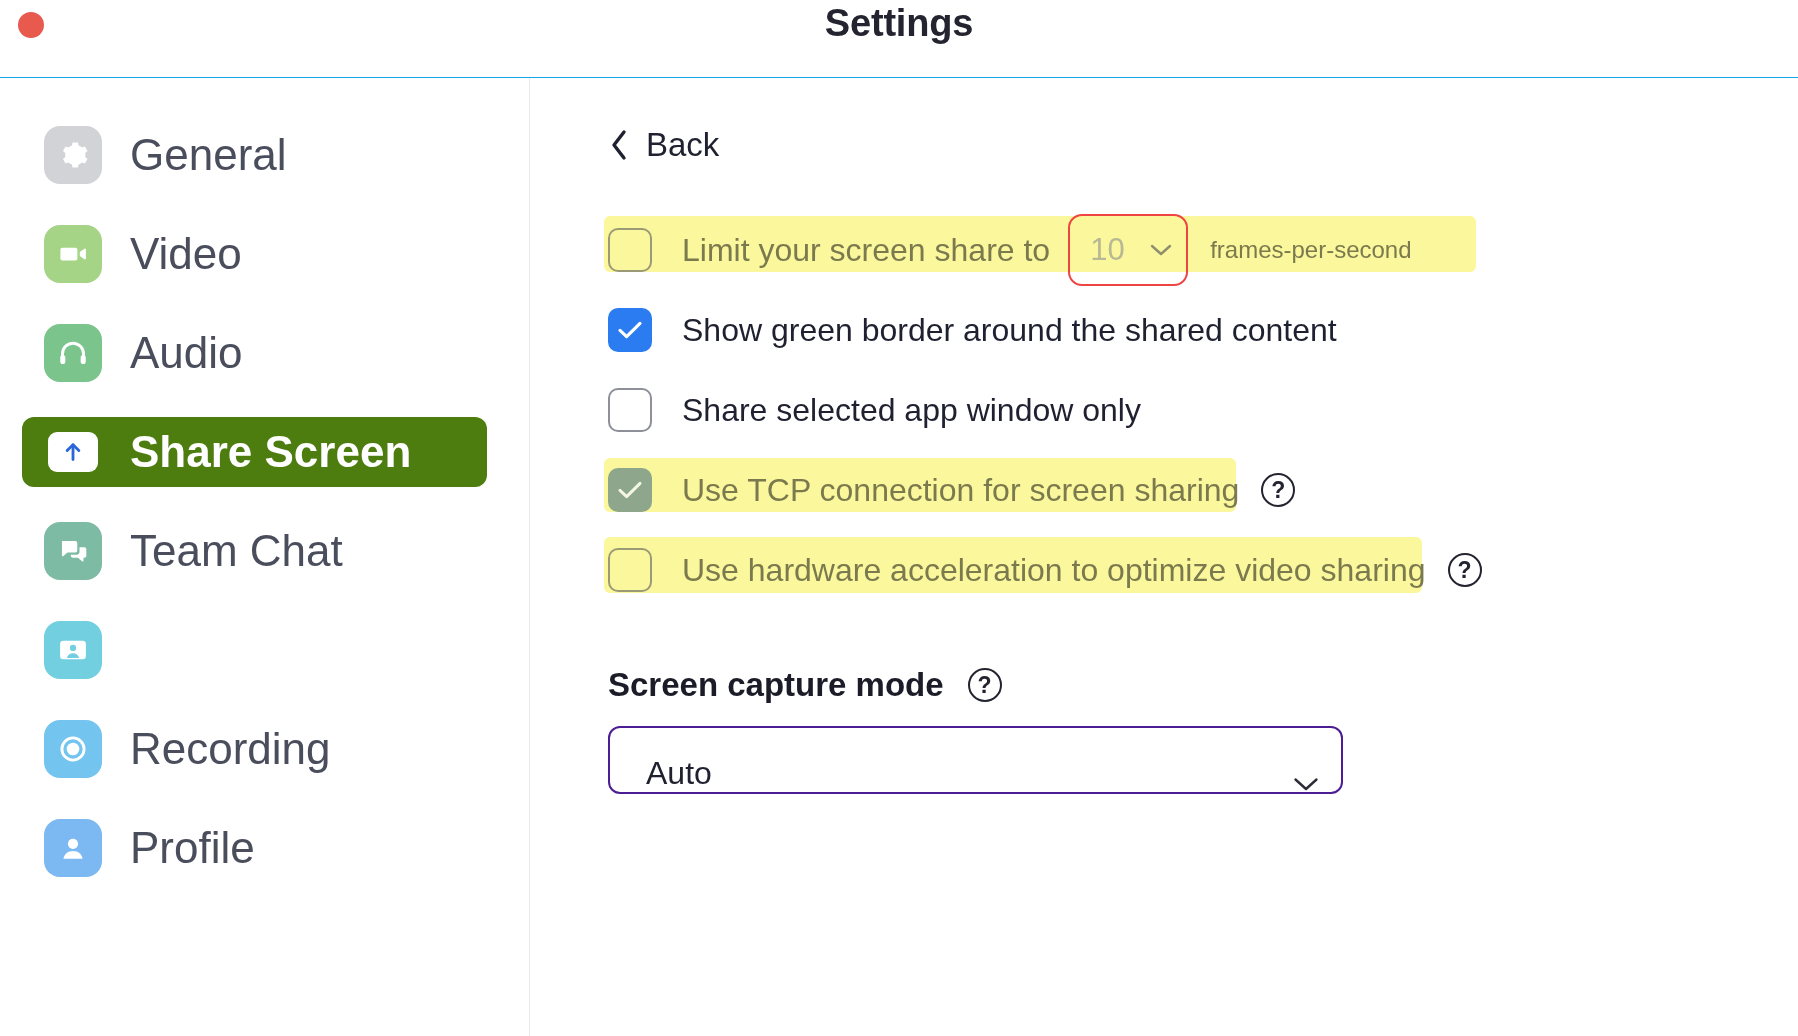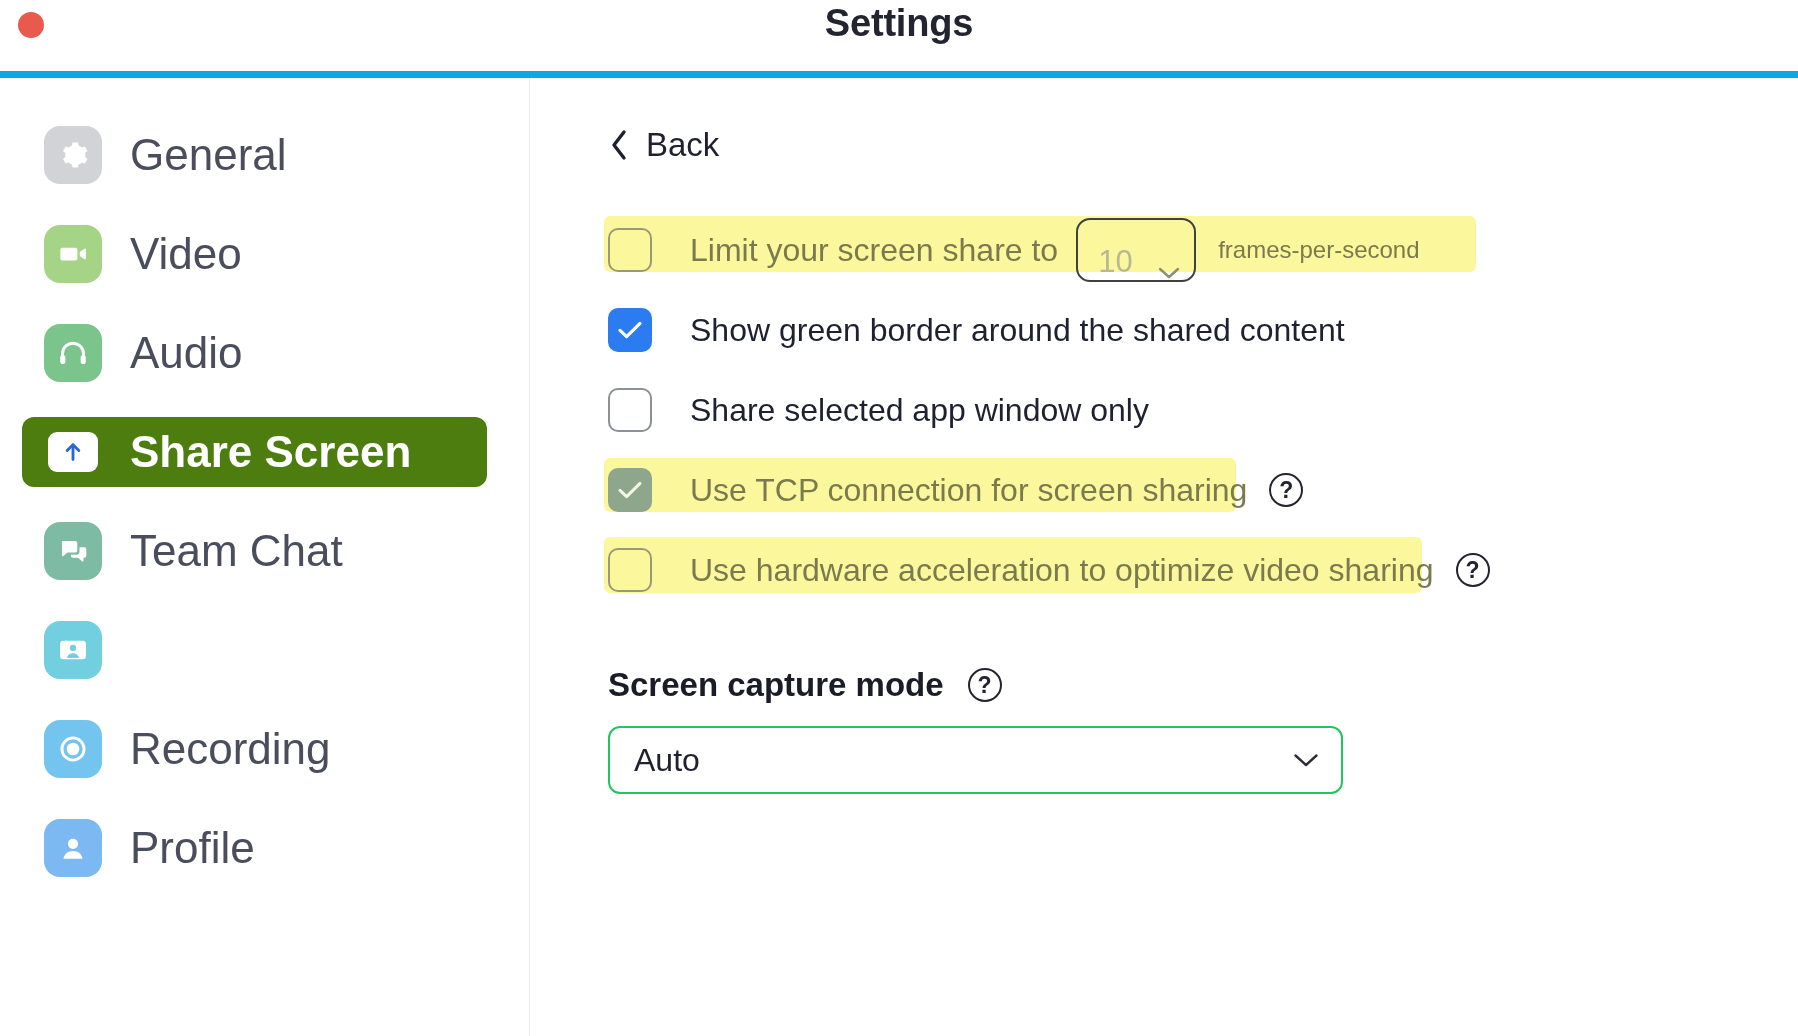--- a/index.html
+++ b/index.html
@@ -7,21 +7,21 @@
     width: 1798px; height: 1036px;
     background: #ffffff;
     font-family: "Liberation Sans", sans-serif;
     overflow: hidden;
   }
   .window { position: relative; width: 1798px; height: 1036px; background:#fff; }
 
   
   .titlebar {
     position: absolute; top:0; left:0; right:0; height: 78px;
-    border-bottom: 7px solid #0ea5e9;
+    border-bottom: 1px solid #0ea5e9;
     background:#fff;
   }
   .traffic {
     position: absolute; left: 18px; top: 12px;
     width: 26px; height: 26px; border-radius: 50%;
     background:#e8594e;
   }
   .title {
     position:absolute; left:0; right:0; top: 2px;
     text-align:center;
@@ -93,32 +93,32 @@
   .cb {
     width: 44px; height: 44px; flex: 0 0 44px;
     border-radius: 10px;
     border: 2.5px solid #8d9099;
     background: transparent;
     display:flex; align-items:center; justify-content:center;
   }
   .cb.checked { background:#2b7cf0; border-color:#2b7cf0; }
   .cb.dim { border-color:#9b9a77; }
   .opt-text {
-    margin-left: 38px;
+    margin-left: 30px;
     font-size: 32px; color:#1f2030; white-space: nowrap;
   }
   .opt-text.dim { color:#7b7a4e; }
 
   .fps-select {
     margin-left: 18px;
-    width: 120px; height: 64px;
-    border: 2px solid #404040;
+    width: 120px; height: 72px;
+    border: 2px solid #ef4444;
     border-radius: 14px;
     background: transparent;
-    display:flex; align-items:flex-end; justify-content:space-between;
+    display:flex; align-items:center; justify-content:space-between;
     padding: 0 14px 0 20px;
   }
   .fps-value { font-size: 31px; color:#b9b894; }
   .fps-suffix { margin-left: 22px; font-size: 24px; color:#7b7a4e; white-space:nowrap; }
 
   .help {
     margin-left: 22px;
     width: 34px; height: 34px; flex:0 0 34px;
     border-radius: 50%;
     border: 2.5px solid #23242f;
@@ -128,24 +128,24 @@
   }
 
   
   .section { margin-left: 78px; margin-top: 60px; }
   .section-head { display:flex; align-items:center; }
   .section-title { font-size: 33px; font-weight: 700; color:#1b1c27; }
   .section-head .help { margin-left: 24px; }
   .capture-select {
     margin-top: 22px;
     width: 735px; height: 68px;
-    border: 2px solid #22c55e;
+    border: 2px solid #4c1d95;
     border-radius: 12px;
-    display:flex; align-items:center; justify-content:space-between;
-    padding: 0 22px 0 24px;
+    display:flex; align-items:flex-end; justify-content:space-between;
+    padding: 0 22px 0 36px;
     background:#fff;
   }
   .capture-value { font-size: 32px; color:#1f2030; }
 </style>
 </head>
 <body>
 
 <div class="window">
 
   <div class="titlebar">

